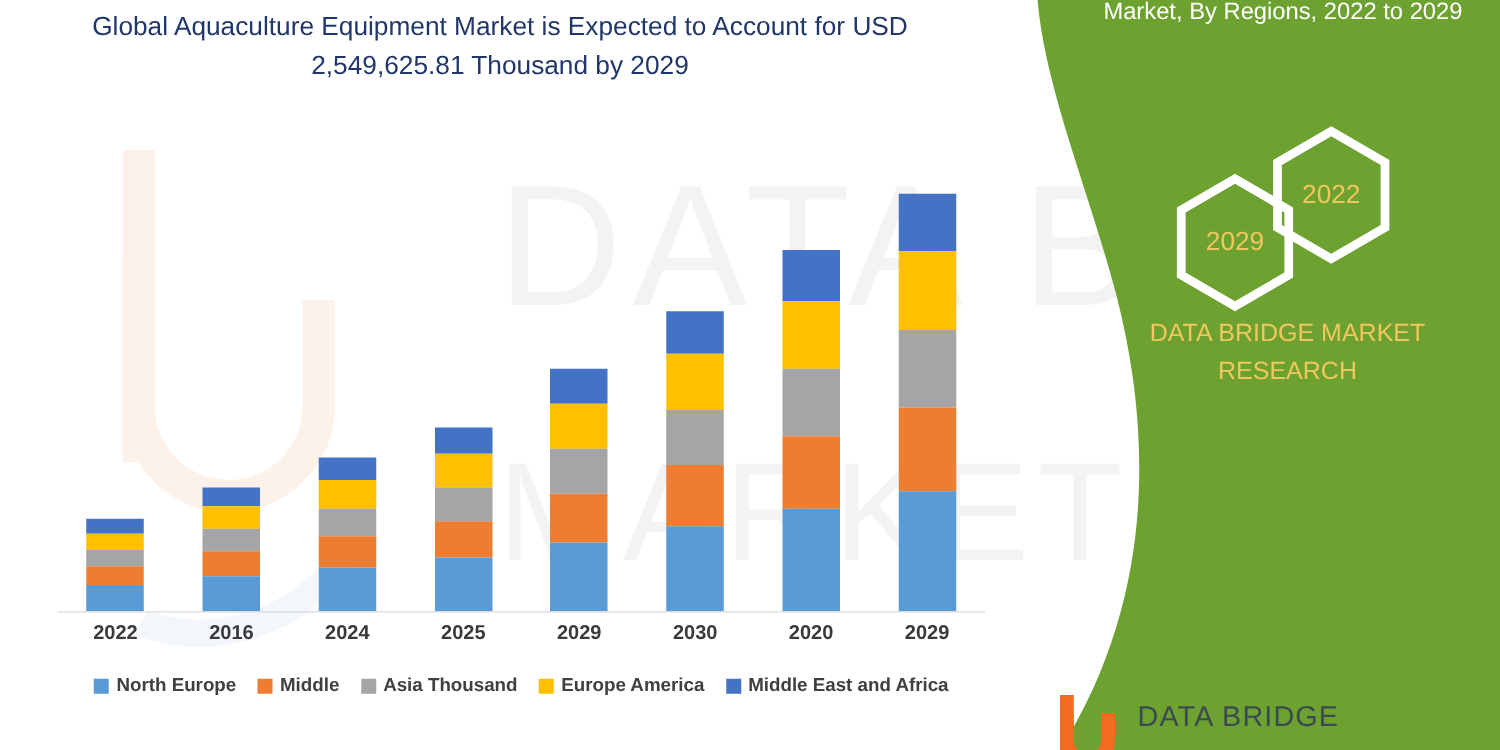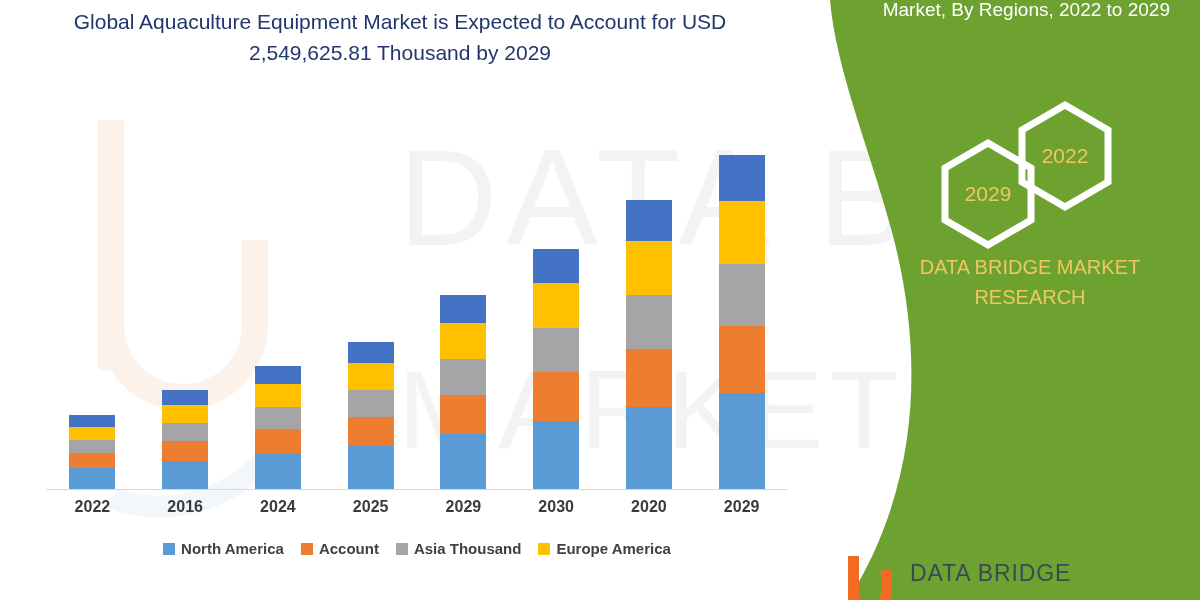--- a/index.html
+++ b/index.html
@@ -166,33 +166,37 @@
       <div class="xtick">2024</div>
       <div class="xtick">2025</div>
       <div class="xtick">2029</div>
       <div class="xtick">2030</div>
       <div class="xtick">2020</div>
       <div class="xtick">2029</div>
     </div>
   <div class="legend" id="legend">
       <div class="lg">
         <span class="lgsw" style="background: rgb(91, 155, 213);"></span>
-        <span class="lgtx">North America</span>
+        <span class="lgtx">North Europe</span>
       </div>
       <div class="lg">
         <span class="lgsw" style="background: rgb(237, 125, 49);"></span>
-        <span class="lgtx">Account</span>
+        <span class="lgtx">Middle</span>
       </div>
       <div class="lg">
         <span class="lgsw" style="background: rgb(165, 165, 165);"></span>
         <span class="lgtx">Asia Thousand</span>
       </div>
       <div class="lg">
         <span class="lgsw" style="background: rgb(255, 192, 0);"></span>
         <span class="lgtx">Europe America</span>
+      </div>
+      <div class="lg">
+        <span class="lgsw" style="background: rgb(68, 114, 196);"></span>
+        <span class="lgtx">Middle East and Africa</span>
       </div>
     </div>
 
   <div class="greenpanel">
     <svg viewBox="0 0 400 600" preserveAspectRatio="none" aria-hidden="true">
       <path d="M 30 0 L 400 0 L 400 600 L 48 600 C 130 470 118 330 92 232 C 70 150 36 70 30 0 Z" fill="#6EA230"></path>
     </svg>
   </div>
 
   <div class="gp-title">Market, By Regions, 2022 to 2029</div>

